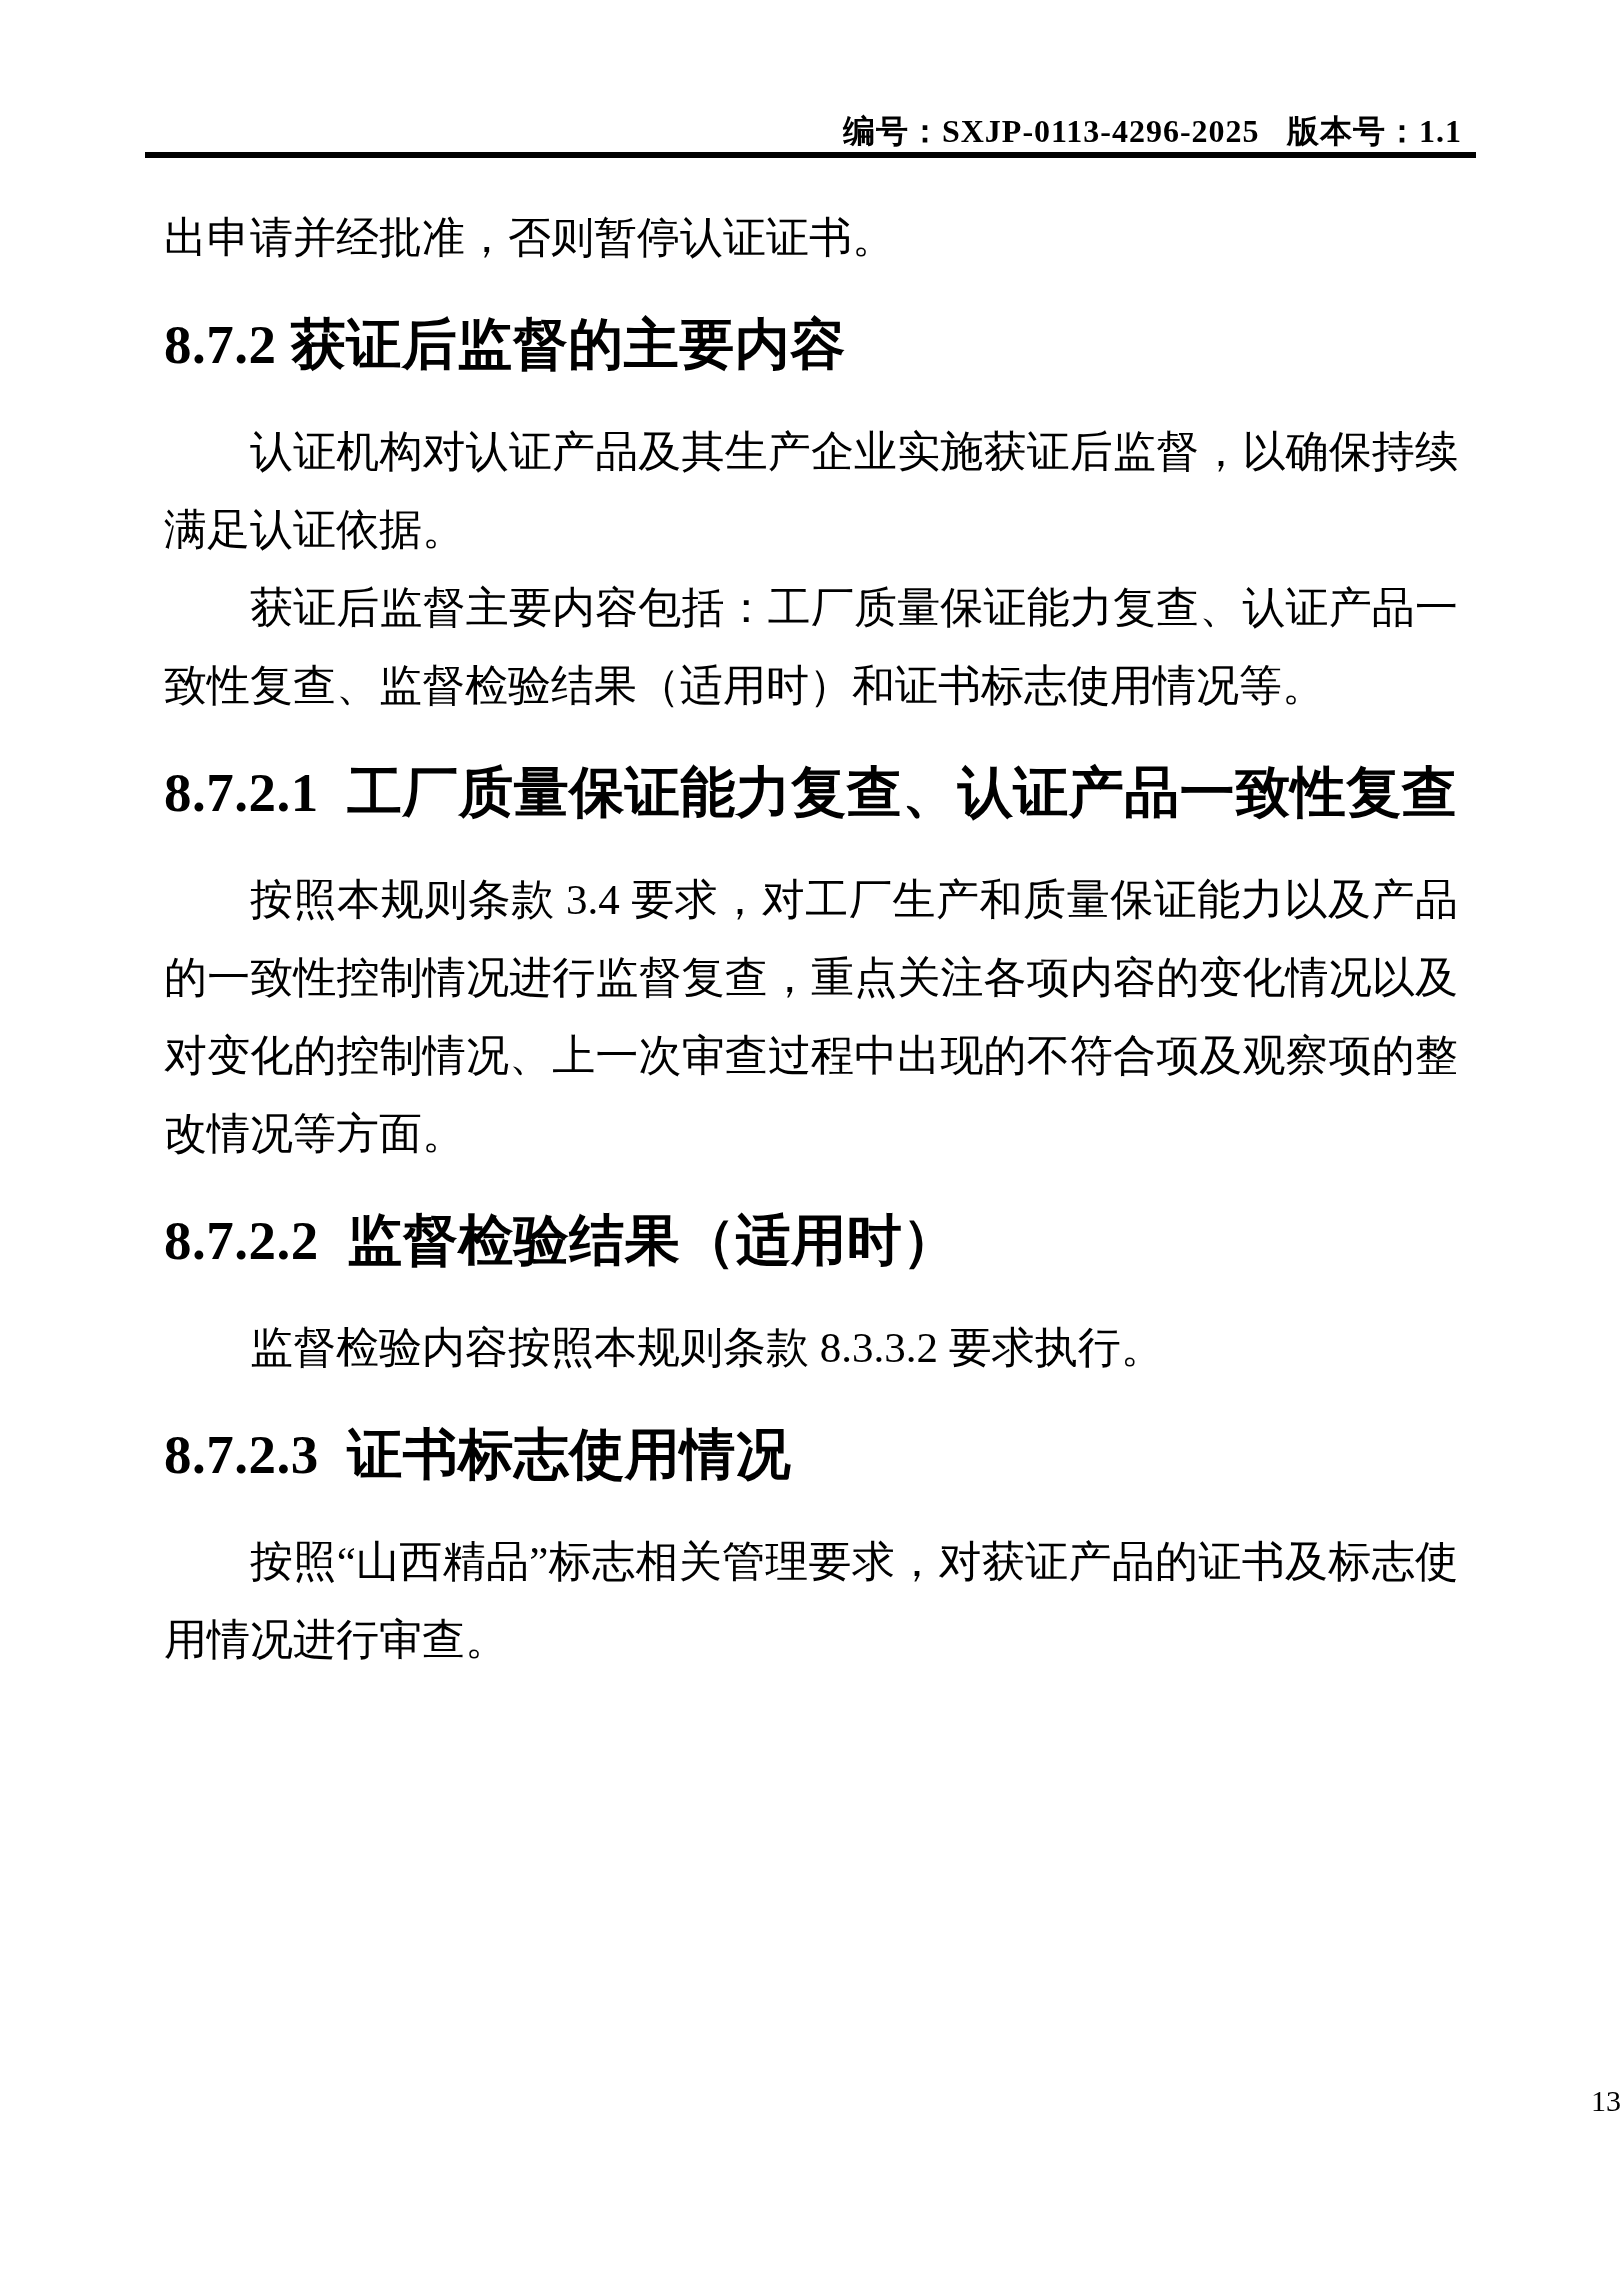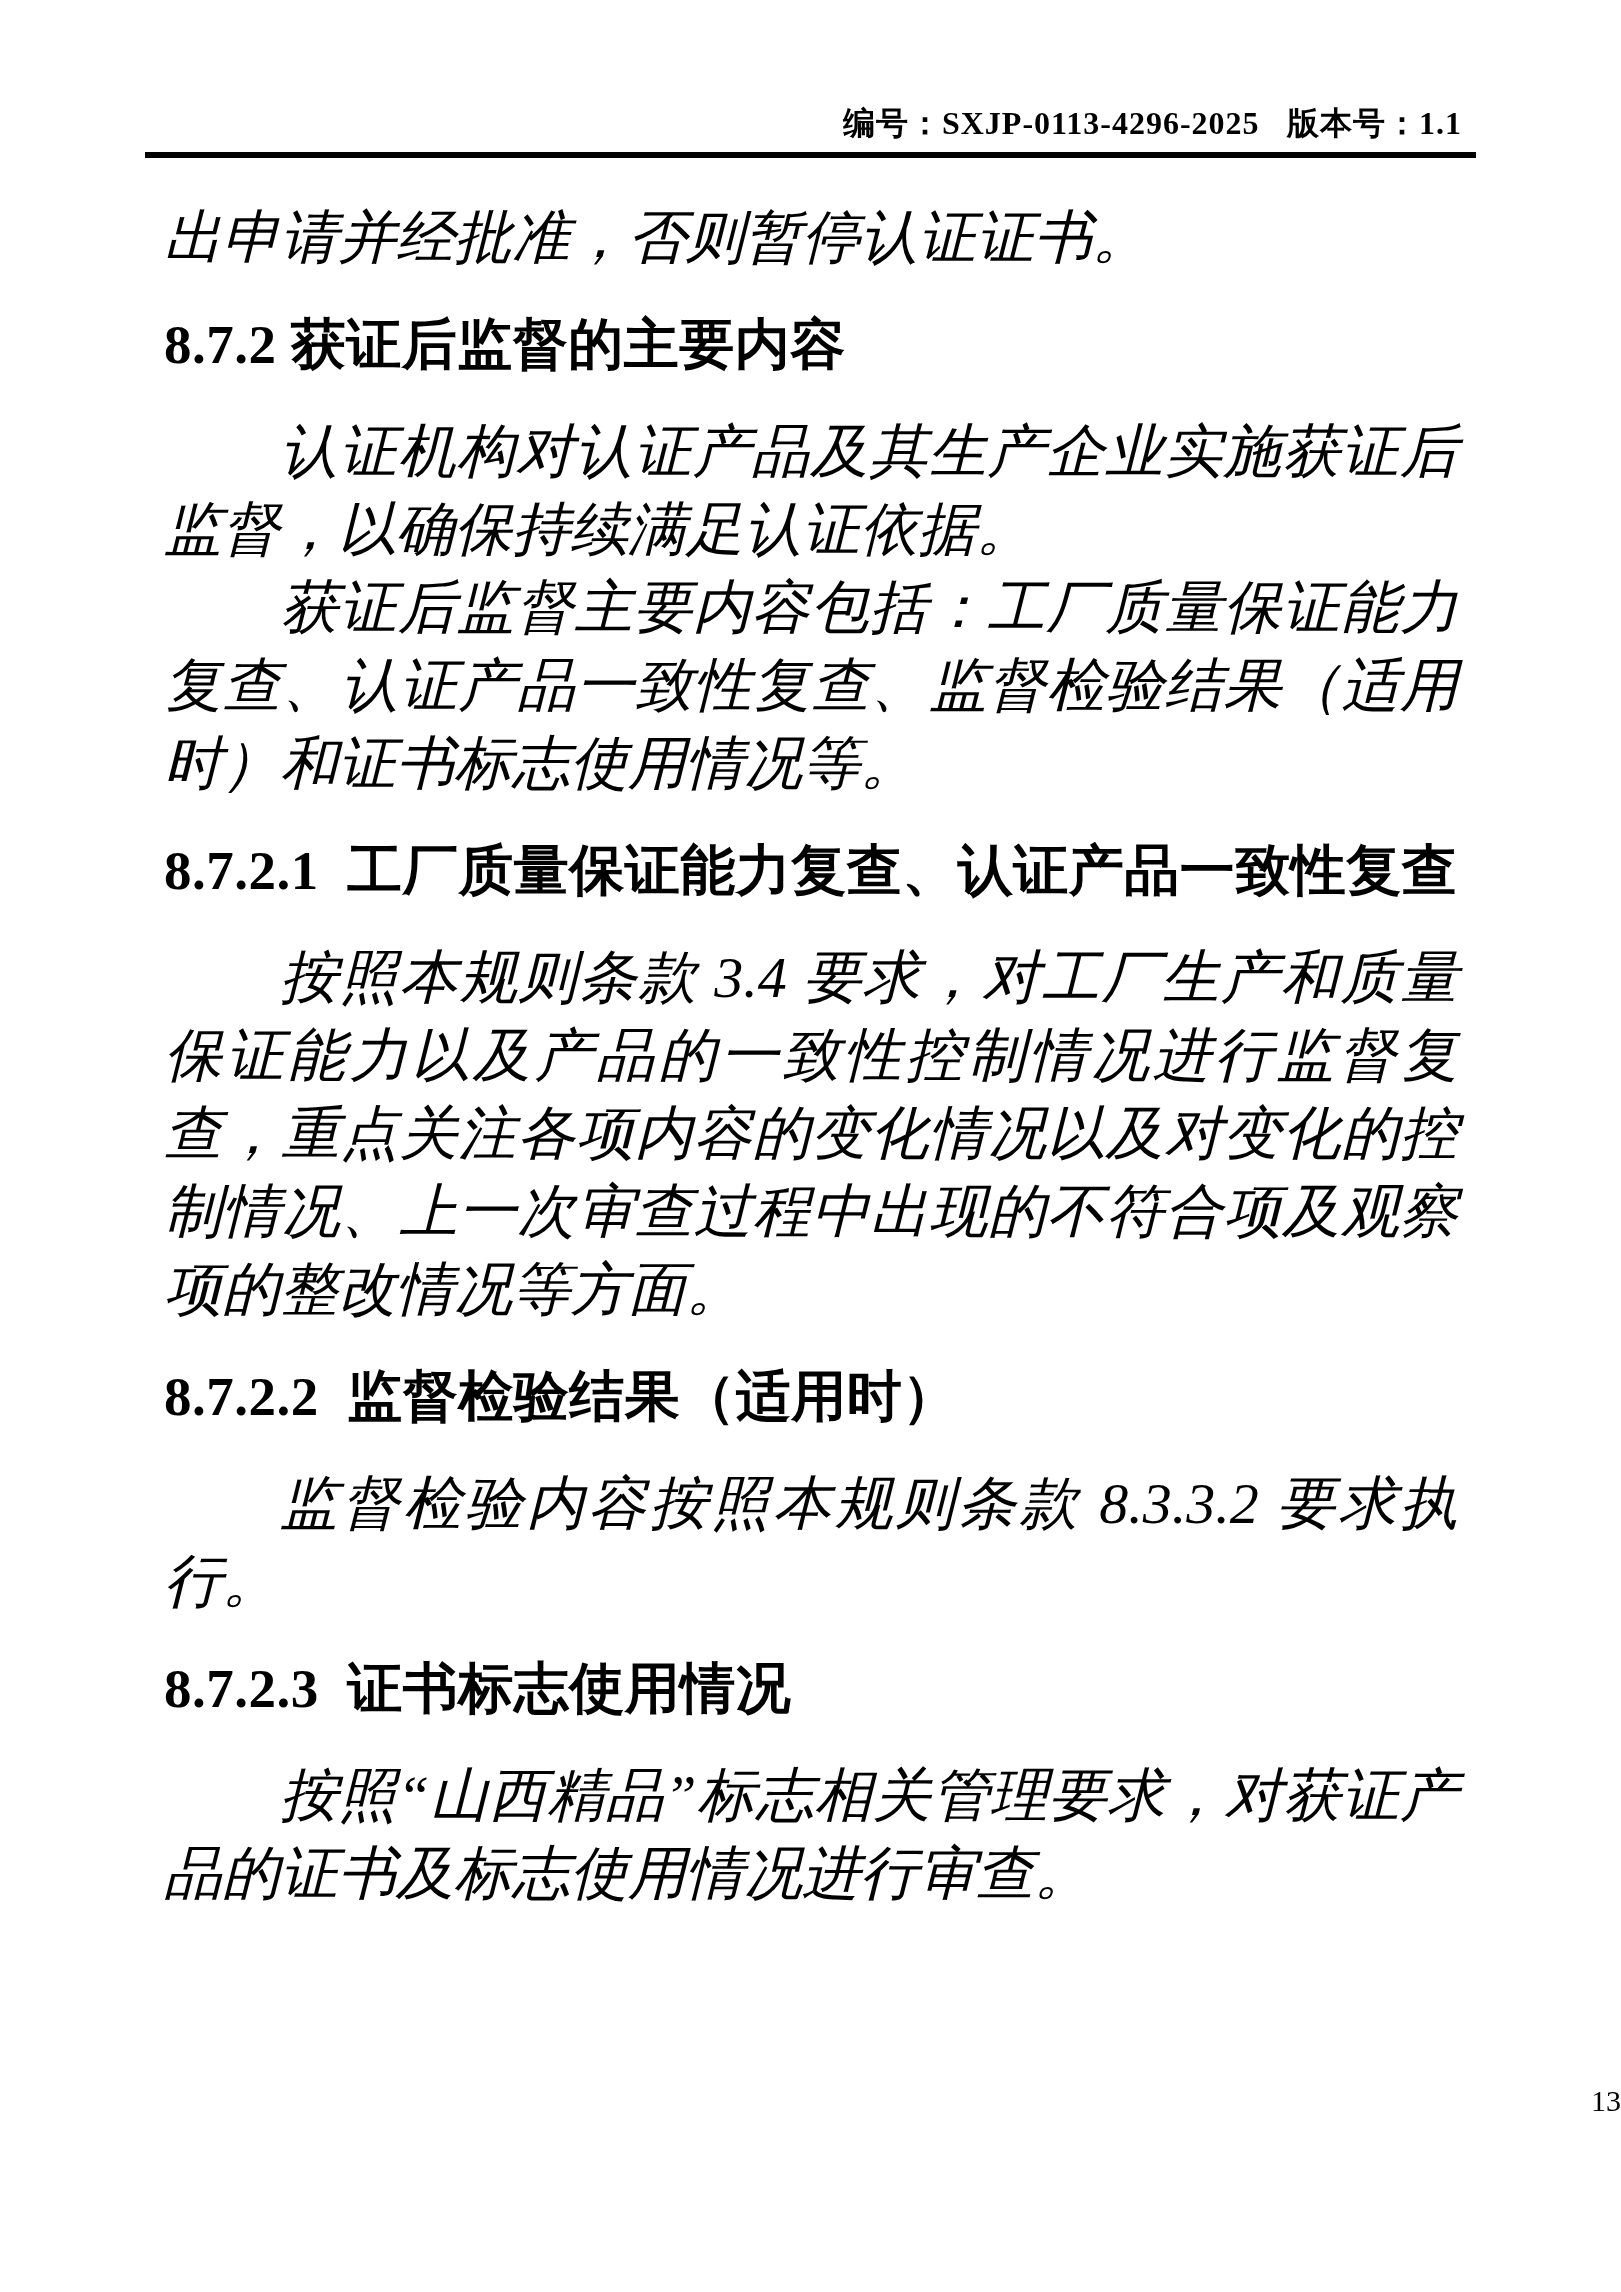--- a/index.html
+++ b/index.html
@@ -12,21 +12,21 @@
     width: 1621px;
     height: 2293px;
     background: #ffffff;
     margin: 0 auto;
     font-family: "Liberation Serif", "DejaVu Serif", serif;
     color: #000000;
     overflow: hidden;
   }
   .doc-header {
     position: absolute;
-    top: 102px;
+    top: 110px;
     right: 159px;
     font-size: 32px;
     font-weight: bold;
     letter-spacing: 1px;
     white-space: nowrap;
   }
   .doc-header .sep {
     display: inline-block;
     width: 27.4px;
   }
@@ -38,27 +38,26 @@
     height: 5.9px;
     background: #000000;
   }
   .content {
     position: absolute;
     top: 199px;
     left: 164px;
     width: 1294px;
   }
   .para {
-    font-size: 58px;
+    font-size: 43px;
     line-height: 78px;
     text-align: justify;
     text-justify: inter-ideograph;
     text-indent: 2em;
     margin: 0;
-    font-style: italic;
   }
   .para.noindent {
     text-indent: 0;
   }
   .heading {
     font-size: 55px;
     font-weight: bold;
     line-height: 78px;
     margin: 29px 0;
     white-space: pre-wrap;

